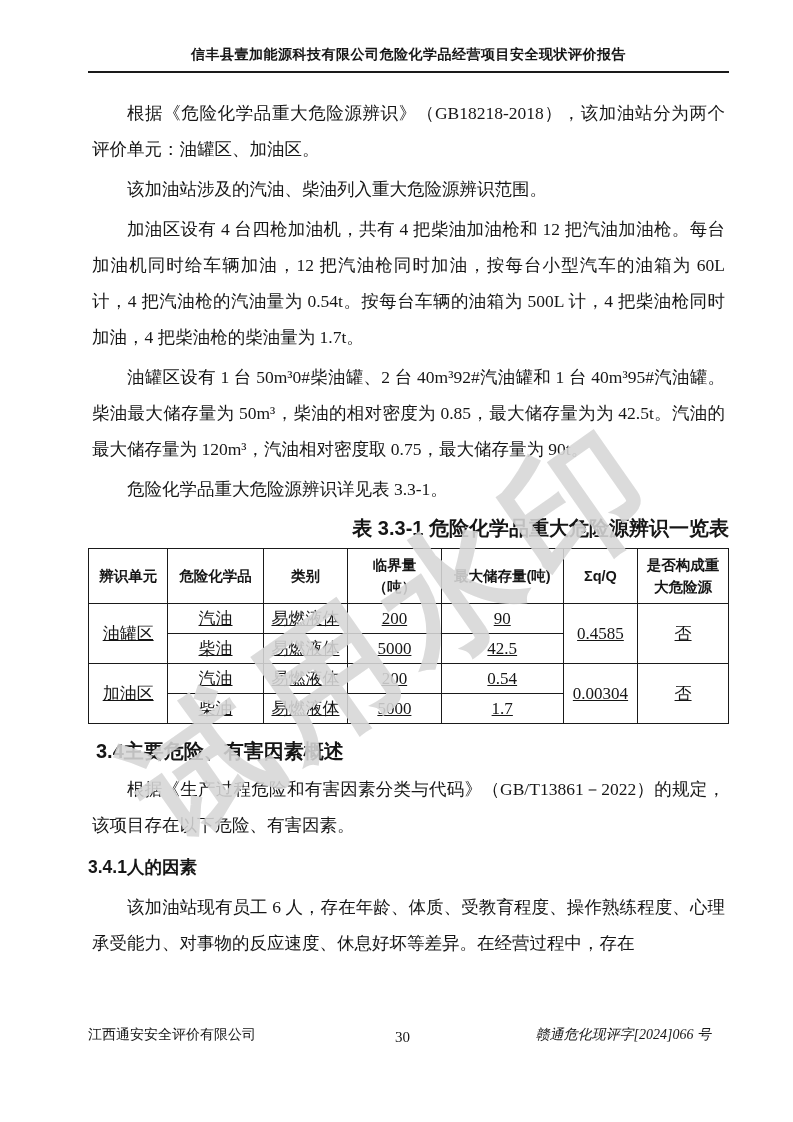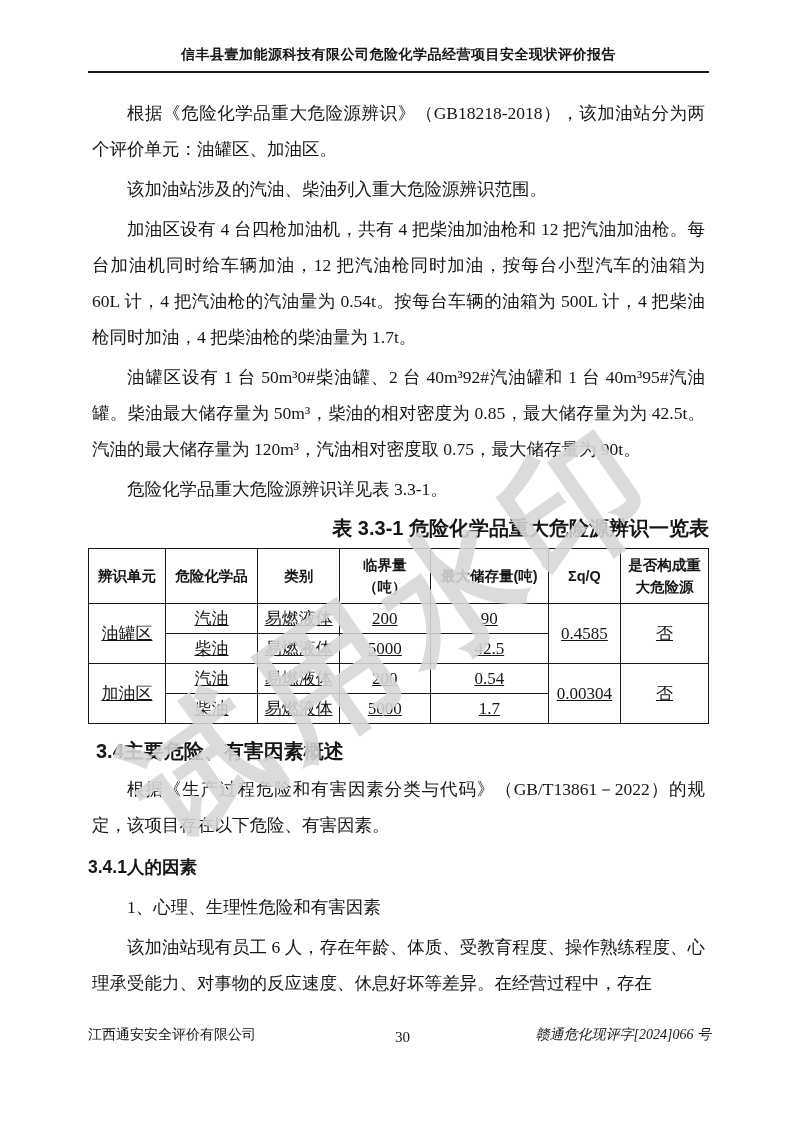--- a/index.html
+++ b/index.html
@@ -9,21 +9,21 @@
     height: 1122px;
     margin: 0 auto;
     background: #ffffff;
     color: #161616;
     font-family: "Liberation Serif", serif;
     overflow: hidden;
   }
   .content {
     position: absolute;
     left: 88px;
-    right: 84px;
+    right: 64px;
     top: 0;
     z-index: 1;
   }
   .doc-header {
     padding-top: 46px;
     padding-bottom: 7px;
     border-bottom: 2px solid #1a1a1a;
     text-align: center;
     font-family: "Liberation Sans", sans-serif;
     font-size: 14px;
@@ -186,21 +186,20 @@
       </tbody>
     </table>
 
 
     <div class="h-section">3.4主要危险、有害因素概述</div>
 
     <p class="para">根据《生产过程危险和有害因素分类与代码》（GB/T13861－2022）的规定，该项目存在以下危险、有害因素。</p>
 
     <div class="h-subsection">3.4.1人的因素</div>
 
-    <p class="para">1、心理、生理性危险和有害因素</p>
     <p class="para">该加油站现有员工 6 人，存在年龄、体质、受教育程度、操作熟练程度、心理承受能力、对事物的反应速度、休息好坏等差异。在经营过程中，存在</p>
 
   </div>
 
   <div class="doc-footer">
     <span class="footer-left">江西通安安全评价有限公司</span>
     <span class="footer-page">30</span>
     <span class="footer-right">赣通危化现评字[2024]066 号</span>
   </div>
 

